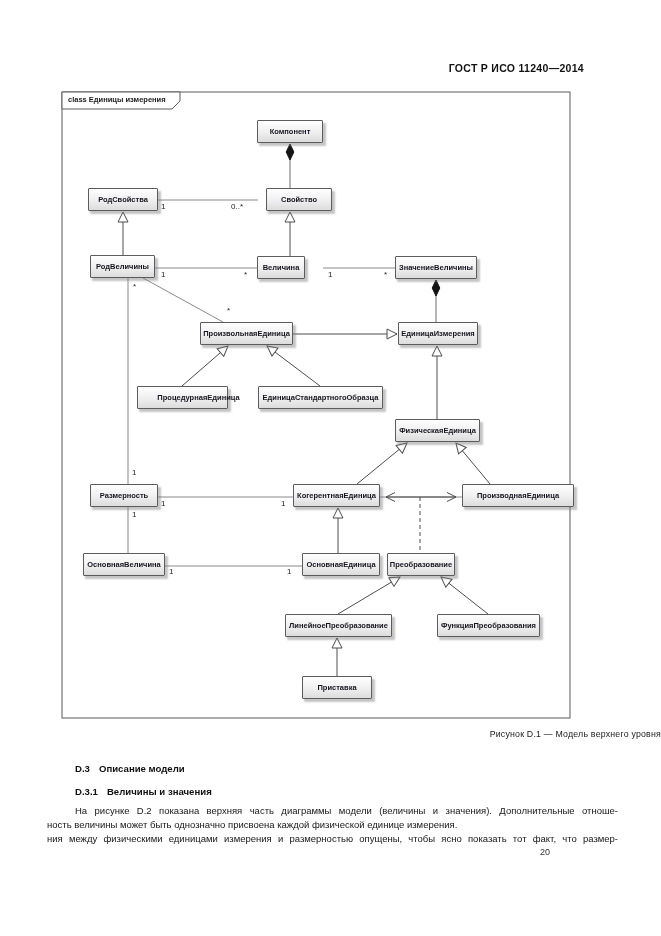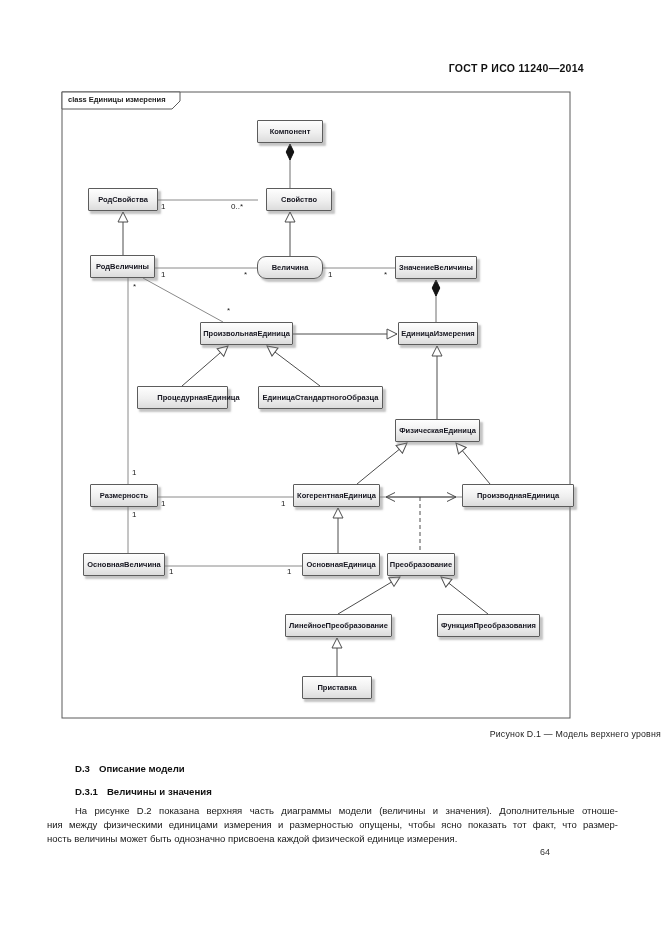--- a/index.html
+++ b/index.html
@@ -114,21 +114,21 @@
     </div>
   <div class="ucl" style="left:88px;top:188px;width:70px;">
       <span>РодСвойства</span>
     </div>
   <div class="ucl" style="left:258px;top:188px;width:66px;margin-left:8px;">
       <span>Свойство</span>
     </div>
   <div class="ucl" style="left:90px;top:255px;width:65px;">
       <span>РодВеличины</span>
     </div>
-  <div class="ucl" style="left:257px;top:256px;width:66px;border-radius:9px;">
+  <div class="ucl" style="left:257px;top:256px;width:48px;">
       <span>Величина</span>
     </div>
   <div class="ucl" style="left:395px;top:256px;width:82px;">
       <span>ЗначениеВеличины</span>
     </div>
   <div class="ucl" style="left:200px;top:322px;width:93px;">
       <span>ПроизвольнаяЕдиница</span>
     </div>
   <div class="ucl" style="left:398px;top:322px;width:80px;">
       <span>ЕдиницаИзмерения</span>
@@ -189,19 +189,19 @@
 
   <div class="h-d3">
     <span class="h-num">D.3</span><span>Описание модели</span>
   </div>
   <div class="h-d31">
     <span class="h-num">D.3.1</span><span>Величины и значения</span>
   </div>
 
   <div class="para">
     <div class="para-line first">На рисунке D.2 показана верхняя часть диаграммы модели (величины и значения). Дополнительные отноше-</div>
+    <div class="para-line last">ность величины может быть однозначно присвоена каждой физической единице измерения.</div>
     <div class="para-line">ния между физическими единицами измерения и размерностью опущены, чтобы ясно показать тот факт, что размер-</div>
-    <div class="para-line last">ность величины может быть однозначно присвоена каждой физической единице измерения.</div>
   </div>
 
-  <div class="page-num">64</div>
+  <div class="page-num">20</div>
 
 </div>
 
 </body></html>

